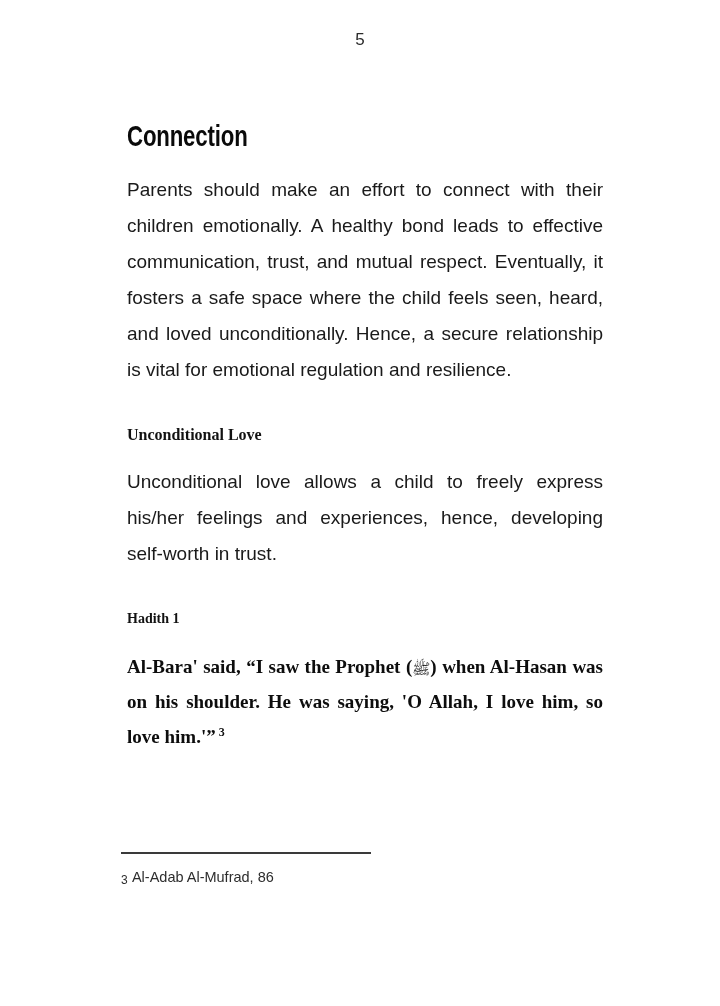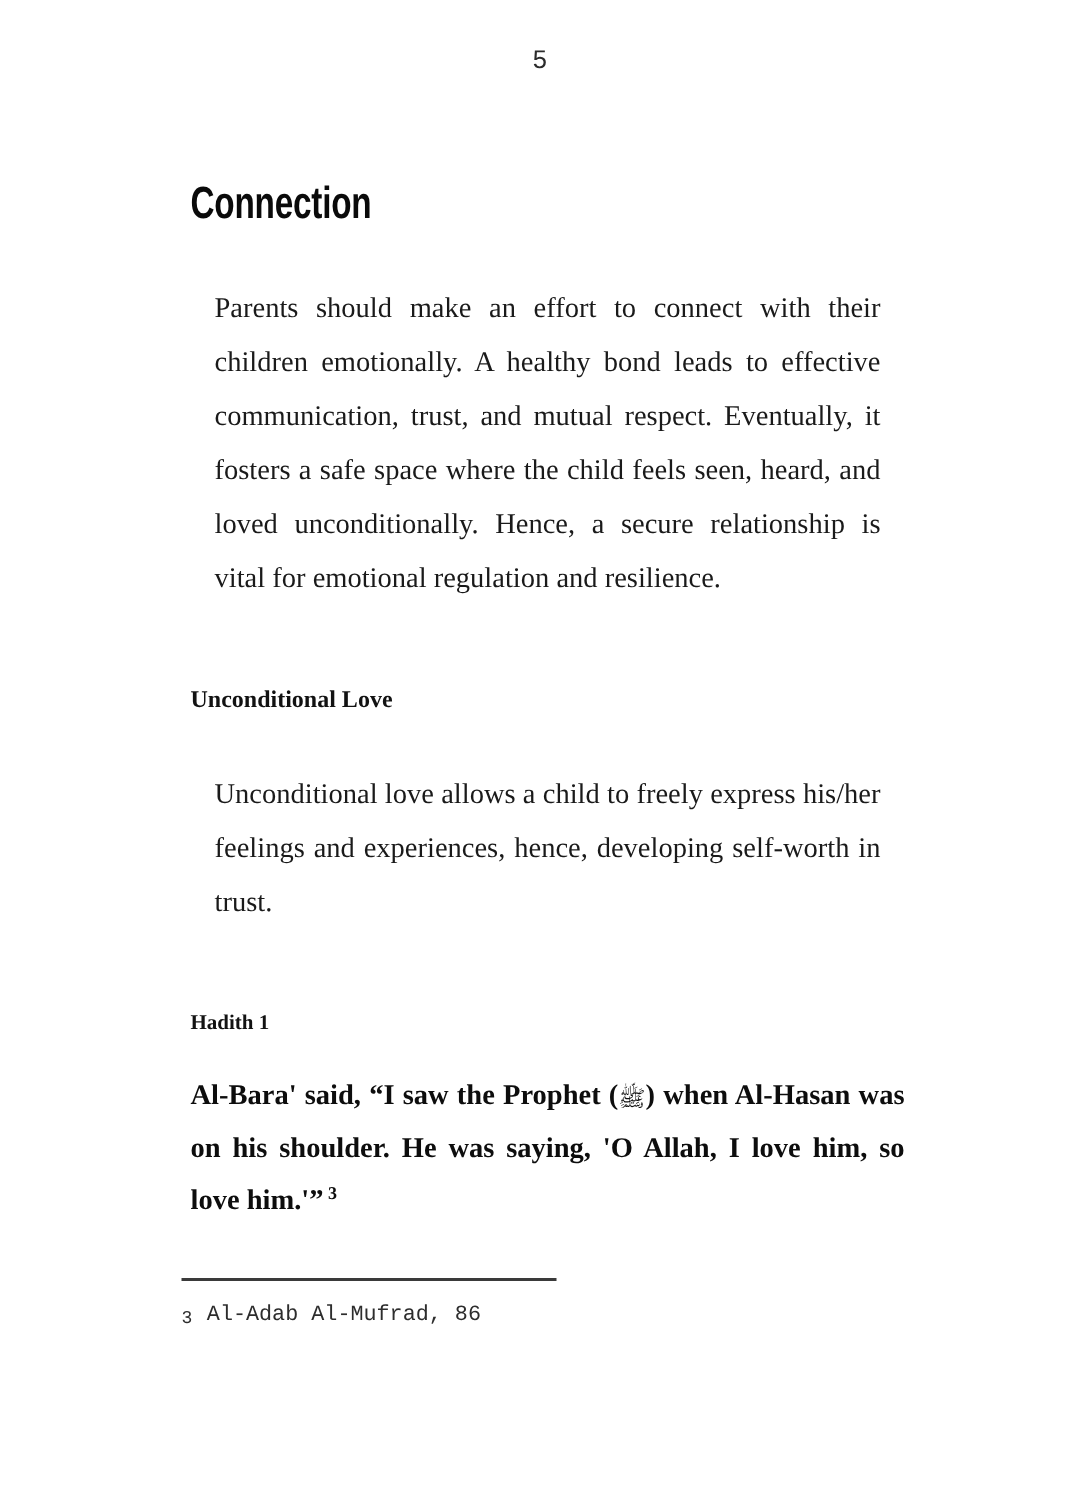--- a/index.html
+++ b/index.html
@@ -71,27 +71,27 @@
     font-weight: bold;
     font-size: 14px;
     line-height: 1.2;
     color: #121212;
     margin: 0;
     padding-top: 39px;
   }
 
   
   .body-text {
-    font-family: Liberation Serif, serif;
+    font-family: Liberation Sans, sans-serif;
     font-size: 19px;
     line-height: 36px;
     color: #1a1a1a;
     text-align: justify;
     text-justify: inter-word;
-    margin: 16px;
+    margin: 0;
     padding-top: 20px;
     hyphens: none;
   }
 
   
   .quote-text {
     font-family: "Liberation Serif", "DejaVu Serif", serif;
     font-weight: bold;
     font-size: 19px;
     line-height: 35px;
@@ -128,21 +128,21 @@
   }
 
   .footnote-rule {
     width: 250px;
     height: 2px;
     background: #3a3a3a;
     margin: 0 0 14px 0;
   }
 
   .footnote-text {
-    font-family: Liberation Mono, monospace;
+    font-family: Liberation Sans, sans-serif;
     font-size: 14.5px;
     line-height: 18px;
     color: #2d2d2d;
     margin: 0;
   }
 
   .footnote-text .fn-num {
     font-size: 12px;
     position: relative;
     top: 1.5px;

